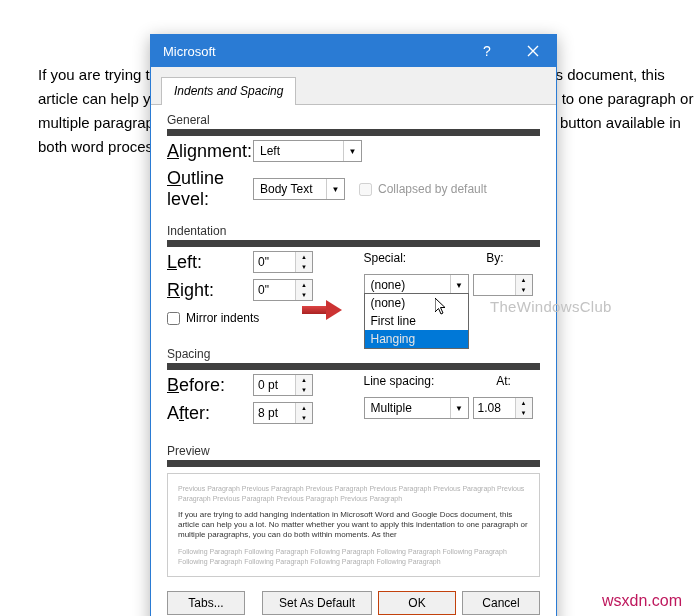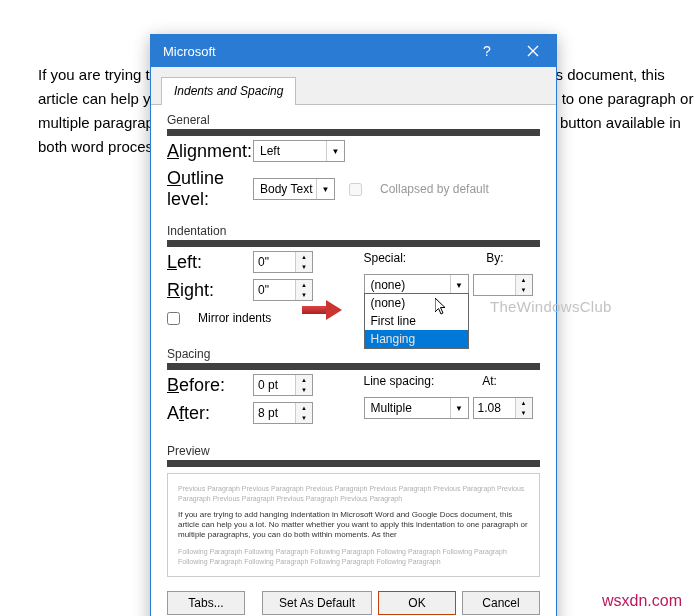--- a/index.html
+++ b/index.html
@@ -19,21 +19,21 @@
 .row { display: flex; align-items: center; margin-bottom: 6px; gap: 4px; }
 .label { width: 82px; font-size: 18px; }
 .label .u { text-decoration: underline; }
 .select { display: flex; align-items: center; border: 1px solid #999; height: 22px; background: #fff; }
 .select-val { flex: 1; padding: 0 6px; font-size: 12px; white-space: nowrap; overflow: hidden; }
 .select-btn { width: 18px; height: 20px; border-left: 1px solid #ccc; display: flex; align-items: center; justify-content: center; font-size: 8px; }
 .spinner { display: flex; border: 1px solid #999; height: 22px; width: 60px; background: #fff; }
 .spinner input { border: none; width: 100%; padding: 0 4px; font-size: 12px; font-family: inherit; }
 .spinner-btns { display: flex; flex-direction: column; border-left: 1px solid #ccc; }
 .spinner-btn { height: 10px; width: 16px; font-size: 6px; display: flex; align-items: center; justify-content: center; background: #f5f5f5; }
-.checkbox { display: flex; align-items: center; gap: 18px; font-size: 12px; margin: 6px 0; }
+.checkbox { display: flex; align-items: center; gap: 6px; font-size: 12px; margin: 6px 0; }
 .checkbox input { width: 13px; height: 13px; }
 .checkbox.disabled { color: #999; }
 .col2 { display: flex; gap: 20px; align-items: flex-start; }
 .col2 > div { flex: 1; }
 .sublabel { font-size: 12px; margin-bottom: 3px; }
 .dropdown-open { position: absolute; background: #fff; border: 1px solid #666; z-index: 10; width: 105px; }
 .dropdown-item { padding: 2px 6px; font-size: 12px; }
 .dropdown-item.hover { background: #0078d7; color: #e5e5e5; }
 .arrow { position: absolute; z-index: 11; }
 .arrow-body { width: 24px; height: 8px; background: linear-gradient(#d44, #a22); }
@@ -68,28 +68,28 @@
   <div class="tabs">
     <div class="tab active">Indents and Spacing</div>
   </div>
 
   <div class="body">
 
     <div class="group">
       <div class="group-title">General</div>
       <div class="row">
         <div class="label"><span class="u">A</span>lignment:</div>
-        <div class="select" style="width:92px">
+        <div class="select" style="width:109px">
           <div class="select-val">Left</div>
           <div class="select-btn">▼</div>
         </div>
       </div>
       <div class="row">
         <div class="label"><span class="u">O</span>utline level:</div>
-        <div class="select" style="width:82px">
+        <div class="select" style="width:92px">
           <div class="select-val">Body Text</div>
           <div class="select-btn">▼</div>
         </div>
         <label class="checkbox disabled" style="margin-left:10px">
           <input type="checkbox" disabled="" style="">
           <span>Collapsed by default</span>
         </label>
       </div>
     </div>
 
@@ -173,23 +173,23 @@
             <div class="spinner">
               <input value="8 pt" style="">
               <div class="spinner-btns">
                   <div class="spinner-btn">▲</div>
                   <div class="spinner-btn">▼</div>
                 </div>
             </div>
           </div>
         </div>
         <div>
-          <div class="row" style="gap:48px">
+          <div class="row" style="gap:30px">
             <div class="sublabel">Li<span class="u">n</span>e spacing:</div>
-            <div class="sublabel" style=""><span class="u">A</span>t:</div>
+            <div class="sublabel" style="margin-left:32px"><span class="u">A</span>t:</div>
           </div>
           <div class="row">
             <div class="select" style="width:105px">
               <div class="select-val">Multiple</div>
               <div class="select-btn">▼</div>
             </div>
             <div class="spinner">
               <input value="1.08" style="">
               <div class="spinner-btns">
                   <div class="spinner-btn">▲</div>

